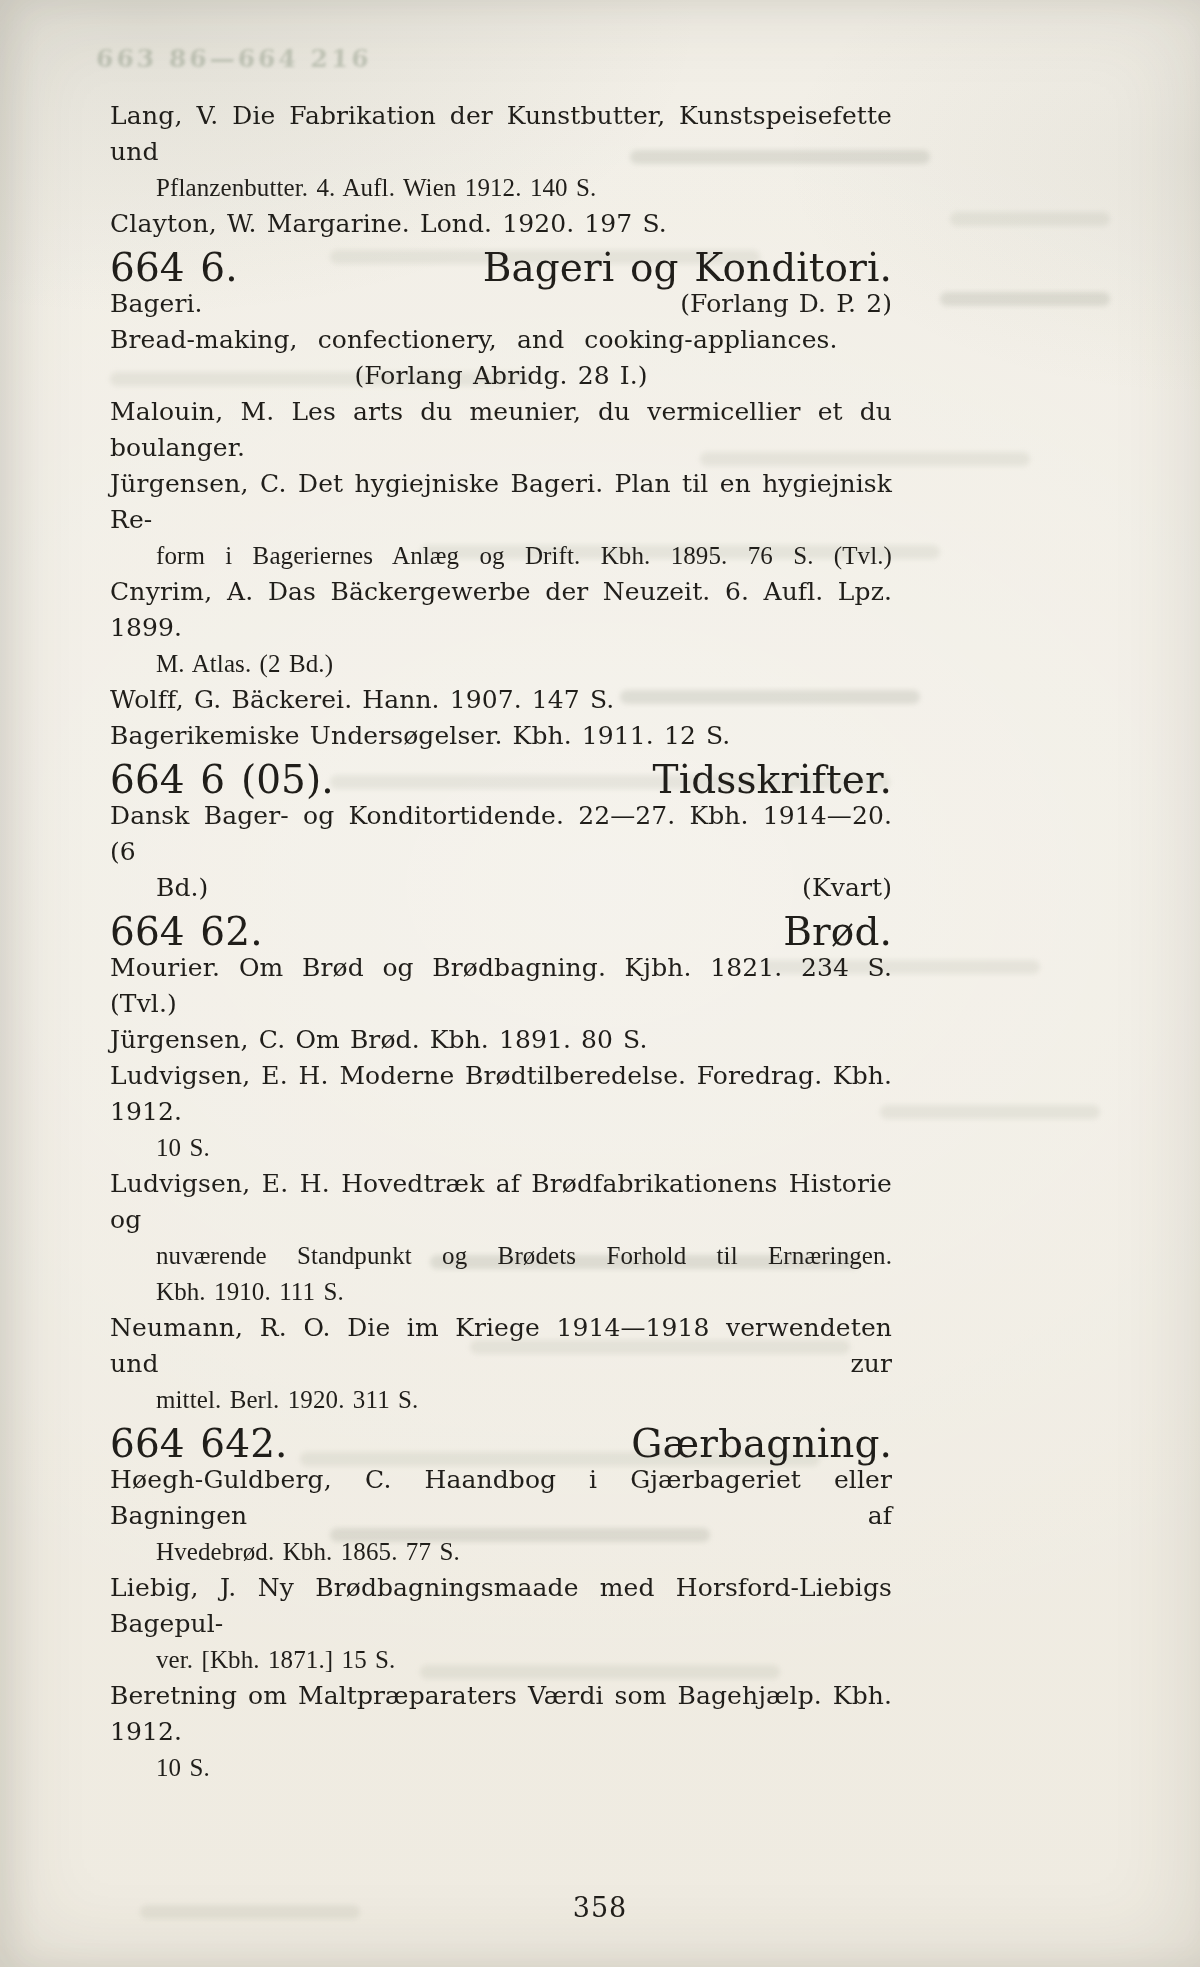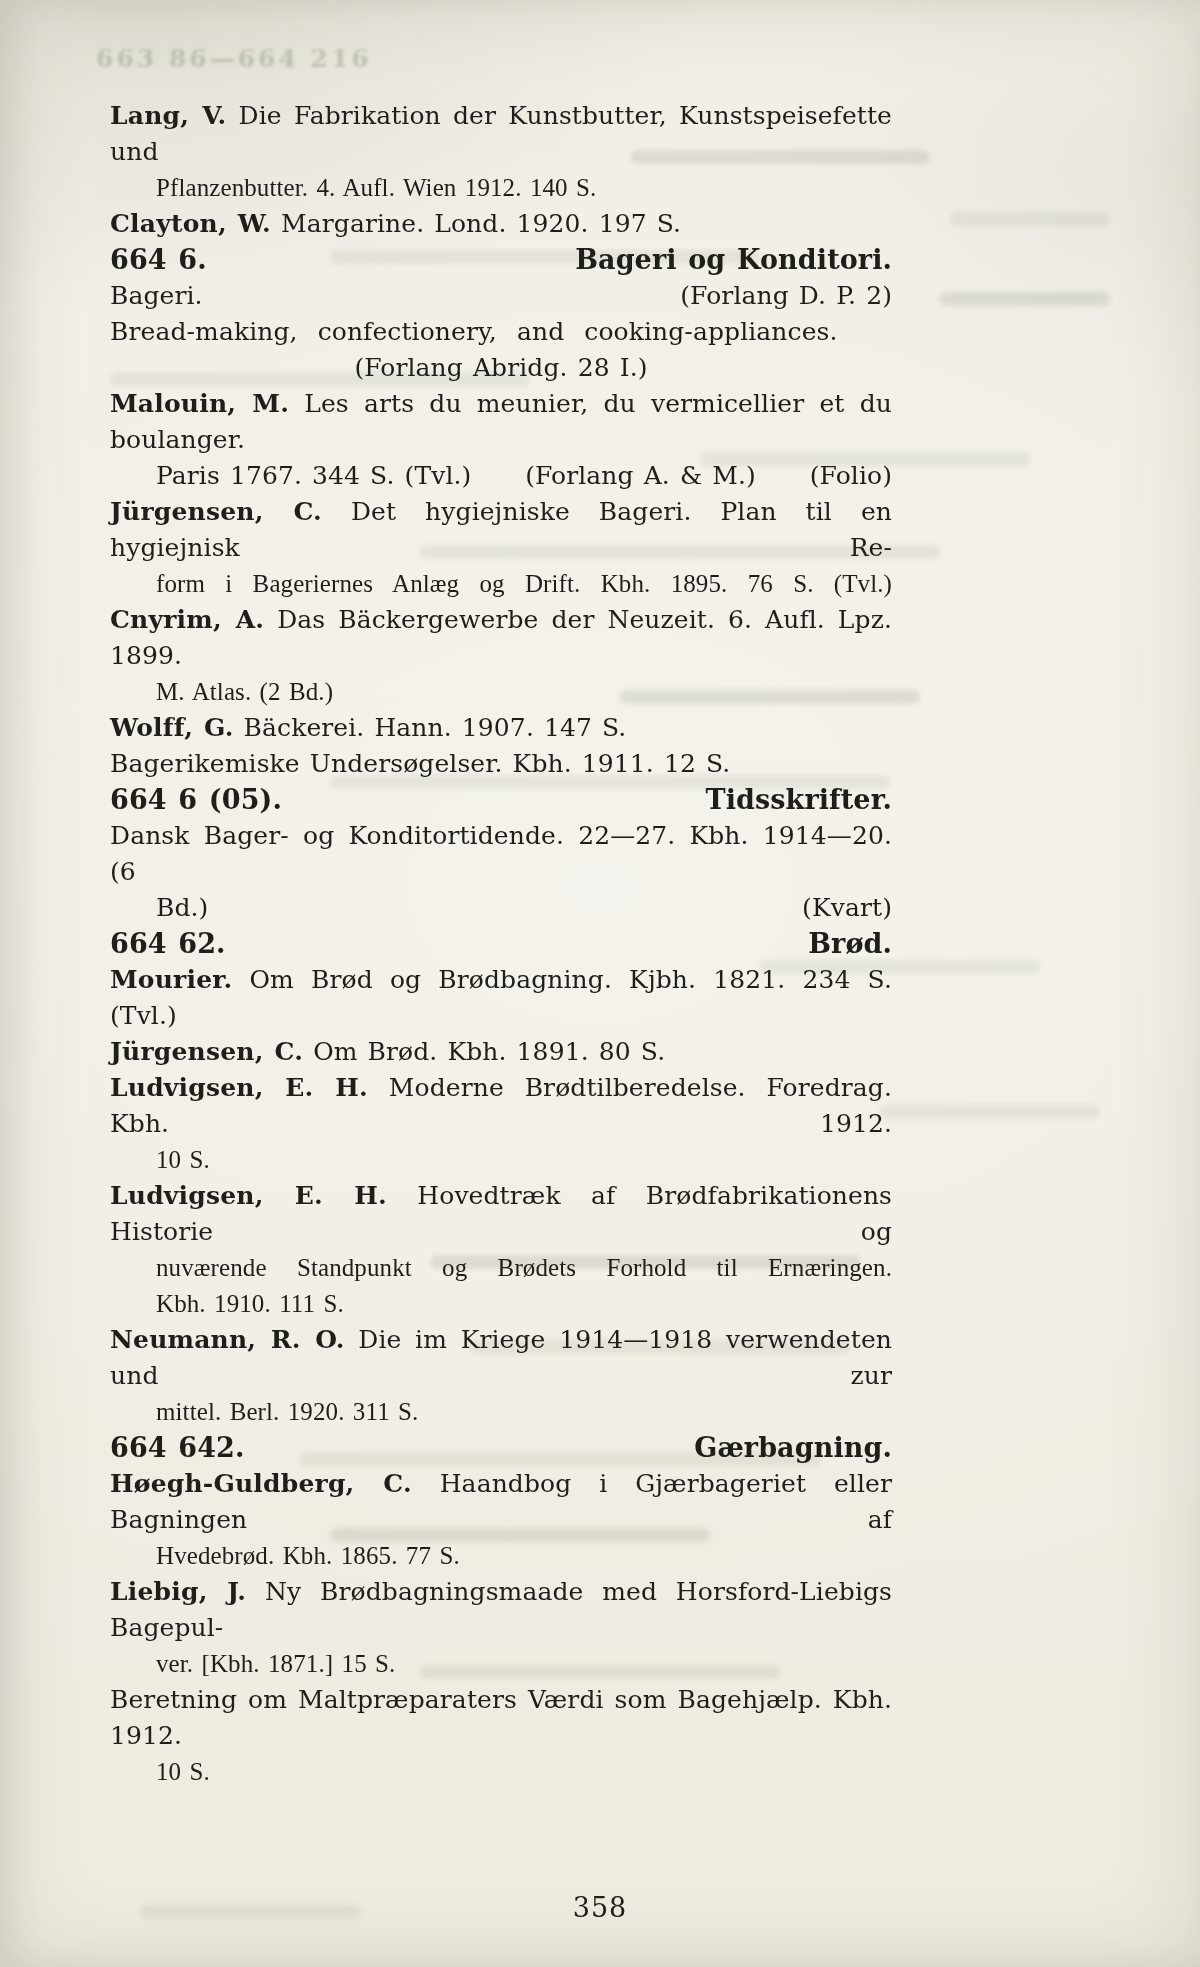--- a/index.html
+++ b/index.html
@@ -20,30 +20,31 @@
   .text-block{
     position:absolute;left:110px;top:98px;width:782px;
   }
   .line{
     font-size:25px;
     line-height:36px;
     min-height:36px;
     word-spacing:.08em;
     letter-spacing:.1px;
   }
-  .line b.author{font-weight:700;letter-spacing:.2px;}
+  .line b.author{font-weight:400;letter-spacing:.2px;}
   .justify{text-align:justify;text-align-last:justify;text-justify:inter-word;}
   .wide{word-spacing:.48em;}
   .cont{padding-left:46px;font-family:Liberation Serif, serif;}
   .ind{padding-left:46px;}
   .split,.split3,.section{display:flex;justify-content:space-between;}
   .rightline{text-align:center;}
   .section{
-    font-weight:700;
-    font-size:27px;
+    font-weight:400;
+    font-size:39px;
+    margin-top:8px;
   }
   .page-num{
     position:absolute;top:1892px;left:0;width:100%;
     text-align:center;font-size:27px;letter-spacing:1px;
   }
   .ghost-header{
     position:absolute;top:44px;left:96px;
     font-size:25px;font-weight:700;letter-spacing:3px;
     color:#7c8a74;opacity:.38;filter:blur(1.6px);
     transform:skewX(-2deg);
@@ -88,25 +89,20 @@
         <span class="num">664 6.</span>
         <span class="ttl">Bageri og Konditori.</span>
       </div>
       <div class="line split">
         <span class="l">Bageri.</span>
         <span class="r">(Forlang D. P. 2)</span>
       </div>
       <div class="line entry wide"><span class="txt">Bread-making, confectionery, and cooking-appliances.</span></div>
       <div class="line right rightline"><span class="r">(Forlang Abridg. 28 I.)</span></div>
       <div class="line entry justify"><b class="author">Malouin, M.</b> <span class="txt">Les arts du meunier, du vermicellier et du boulanger.</span></div>
-      <div class="line split3 ind">
-        <span class="l">Paris 1767. 344 S. (Tvl.)</span>
-        <span class="m">(Forlang A. &amp; M.)</span>
-        <span class="r">(Folio)</span>
-      </div>
       <div class="line entry justify"><b class="author">Jürgensen, C.</b> <span class="txt">Det hygiejniske Bageri. Plan til en hygiejnisk Re-</span></div>
       <div class="line cont justify"><span class="txt">form i Bageriernes Anlæg og Drift. Kbh. 1895. 76 S. (Tvl.)</span></div>
       <div class="line entry justify"><b class="author">Cnyrim, A.</b> <span class="txt">Das Bäckergewerbe der Neuzeit. 6. Aufl. Lpz. 1899.</span></div>
       <div class="line cont"><span class="txt">M. Atlas. (2 Bd.)</span></div>
       <div class="line entry"><b class="author">Wolff, G.</b> <span class="txt">Bäckerei. Hann. 1907. 147 S.</span></div>
       <div class="line entry"><span class="txt">Bagerikemiske Undersøgelser. Kbh. 1911. 12 S.</span></div>
       <div class="line section">
         <span class="num">664 6 (05).</span>
         <span class="ttl">Tidsskrifter.</span>
       </div>

